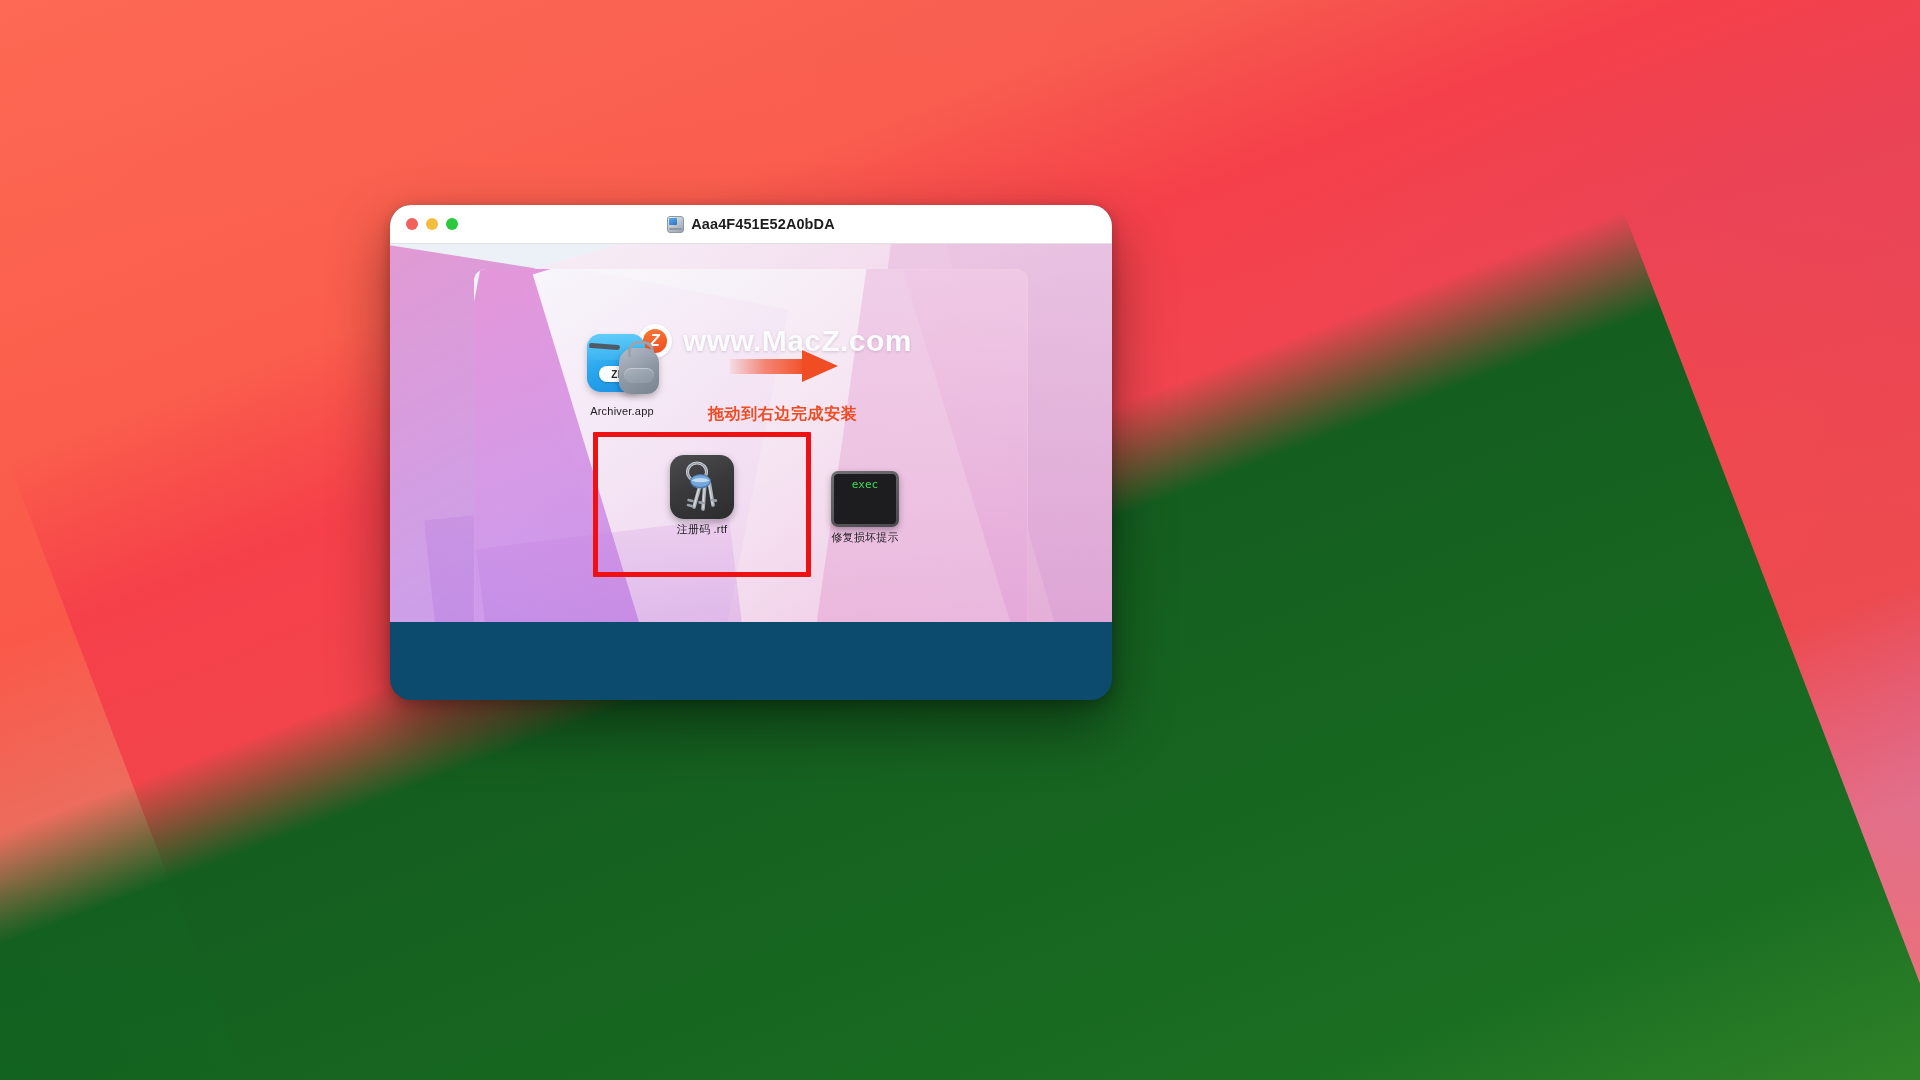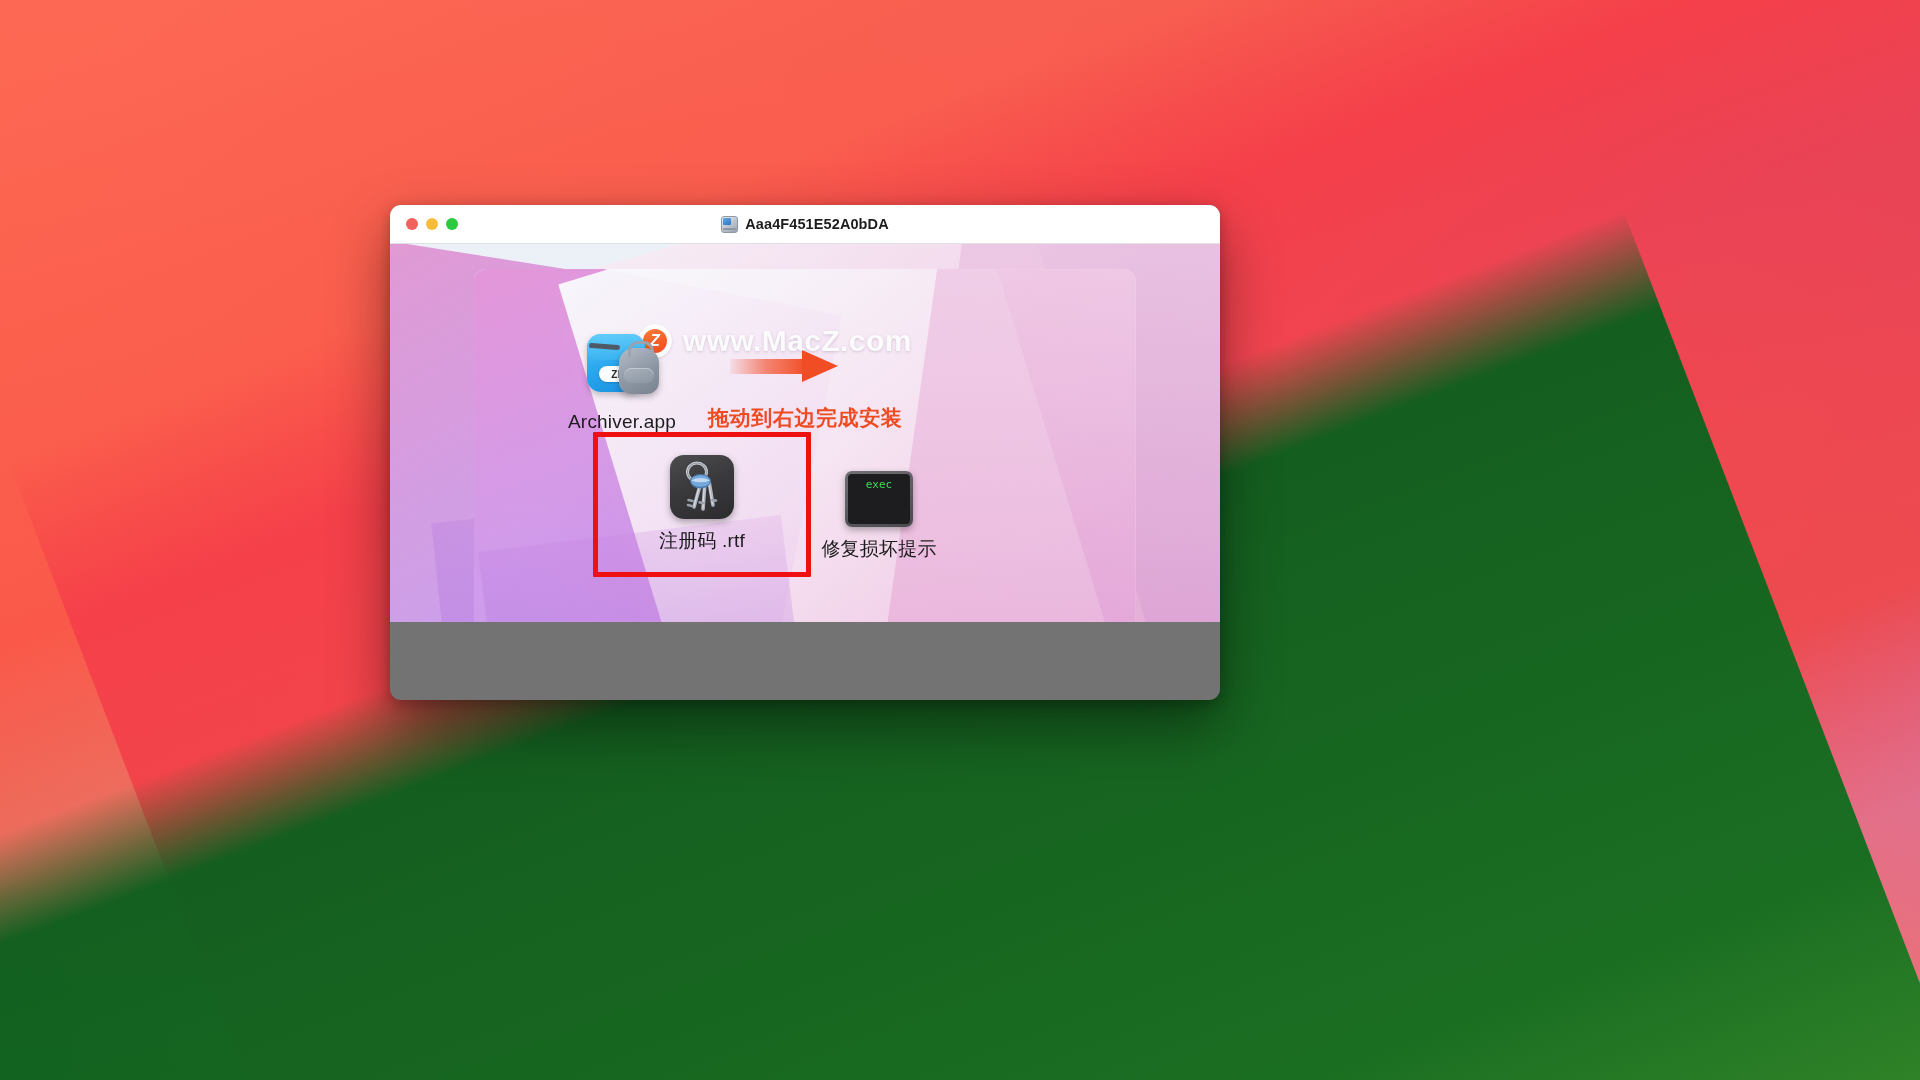--- a/index.html
+++ b/index.html
@@ -45,24 +45,24 @@
     background:radial-gradient(ellipse 60% 45% at 82% 8%, rgba(104,88,248,.95), rgba(104,88,248,0) 70%);
     transform:none; inset:0;
   }
   .wp-glowB {
     background:radial-gradient(ellipse 55% 50% at 72% 46%, rgba(232,126,168,.75), rgba(232,126,168,0) 72%);
     transform:none; inset:0;
   }
 
   
   #dmg-window {
-    position:absolute; left:390px; top:205px; width:830px; height:495px;
-    border-radius:11px; overflow:hidden;
+    position:absolute; left:390px; top:205px; width:722px; height:495px;
+    border-radius:21px; overflow:hidden;
     box-shadow:0 26px 60px rgba(0,0,0,.42), 0 4px 14px rgba(0,0,0,.26);
-    background:#737373;
+    background:#0c4a6e;
   }
 
   
   .titlebar {
     position:relative; height:39px; background:#ffffff;
     border-bottom:1px solid #e2e2e4; display:flex; align-items:center;
   }
   .lights { display:flex; gap:8px; margin-left:16px; }
   .light { width:12px; height:12px; border-radius:50%; }
   .light.red    { background:#f2615c; }
@@ -200,21 +200,21 @@
   }
   .wm-text {
     font-size:30px; font-weight:bold; color:#fbfbfd; letter-spacing:.4px;
     text-shadow:0 1px 3px rgba(120,90,120,.28);
   }
 
   
   .icon-grid { position:absolute; inset:0; }
   .item { position:absolute; width:160px; text-align:center; }
   .item .label {
-    margin-top:9px; font-size:19px; color:#1c1c1e; letter-spacing:.2px;
+    margin-top:3px; font-size:11px; color:#1c1c1e; letter-spacing:.2px;
     white-space:nowrap;
   }
 
   
   .ico-archiver { position:relative; width:74px; height:74px; margin:0 auto; }
   .arch-box {
     position:absolute; left:2px; top:6px; width:58px; height:58px; border-radius:14px;
     background:linear-gradient(160deg,#5ec8f7 0%,#2aa7ee 48%,#1a8fe0 100%);
     box-shadow:0 3px 6px rgba(0,0,0,.22);
   }
@@ -258,21 +258,21 @@
   .arrow-shaft {
     position:absolute; left:0; top:9px; width:74px; height:15px;
     background:linear-gradient(90deg, rgba(244,120,96,.10), rgba(243,96,66,.72) 48%, #f2512a 100%);
   }
   .arrow-head {
     position:absolute; right:0; top:0; width:0; height:0;
     border-top:16px solid transparent; border-bottom:16px solid transparent;
     border-left:36px solid #f14d24;
   }
   .drag-hint {
-    position:absolute; font-size:21px; font-weight:bold; color:#ef4b23;
+    position:absolute; font-size:16px; font-weight:bold; color:#ef4b23;
     letter-spacing:.6px; white-space:nowrap;
   }
 
   
   .ico-apps { position:relative; width:78px; height:66px; margin:0 auto; }
   .fold-tab {
     position:absolute; left:0; top:0; width:36px; height:12px;
     border-radius:5px 7px 0 0; background:#3fa5e0;
   }
   .fold-body {
@@ -427,21 +427,21 @@
 
             <ellipse cx="30.5" cy="27" rx="10" ry="6.4" fill="#5b8fc9"></ellipse>
             <ellipse cx="30.5" cy="26" rx="10" ry="6.4" fill="#74a7dc"></ellipse>
             <path d="M21 25.4 Q30.5 20.6 40 25.4 Q30.5 29.2 21 25.4 Z" fill="#cfe3f5" opacity=".85"></path>
             <ellipse cx="30.5" cy="26" rx="10" ry="6.4" fill="none" stroke="#44719f" stroke-width="1"></ellipse>
           </svg>
         </div>
         <div class="label">注册码 .rtf</div>
       </div>
 
-      <div class="item" style="left:409px; top:223px;">
+      <div class="item" style="left:395px; top:223px;">
         <div class="ico-exec">
           <div class="exec-screen">
             <div class="exec-text">exec</div>
           </div>
         </div>
         <div class="label">修复损坏提示</div>
       </div>
 
     </div>
 

